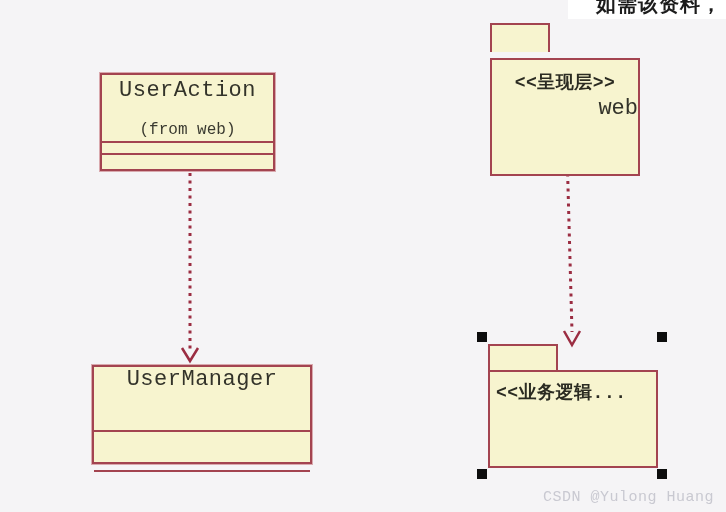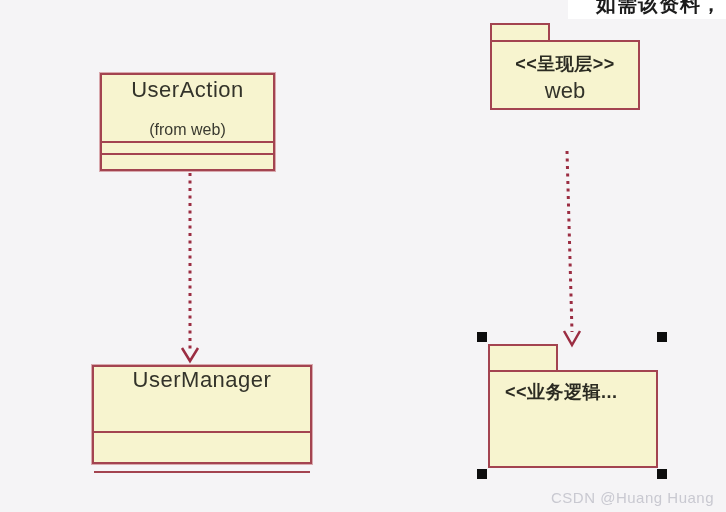--- a/index.html
+++ b/index.html
@@ -3,21 +3,21 @@
 <meta charset="utf-8">
 <style>
   * { margin: 0; padding: 0; box-sizing: border-box; }
   html, body { width: 726px; height: 512px; overflow: hidden; }
   body {
     position: relative;
     background: #f5f4f6;
     font-family: "Liberation Sans", "DejaVu Sans", sans-serif;
     color: #25251e;
   }
-  #canvas { position: absolute; inset: 0; width: 726px; height: 512px; }
+  #canvas { position: absolute; inset: 0; width: 726px; height: 512px; font-family: Liberation Mono, monospace; }
 
   
   .top-note-band {
     position: absolute; left: 568px; top: 0; width: 158px; height: 19px;
     background: #ffffff;
   }
   .top-note-text {
     position: absolute; top: -9px; right: 4px;
     font-size: 20px; font-weight: bold; color: #1c1c1c;
     letter-spacing: 1px; white-space: nowrap;
@@ -58,29 +58,29 @@
     position: absolute;
     background: #f7f4cf;
     border: 2px solid #a34450;
   }
   .pkg-stereotype {
     font-size: 18px; font-weight: bold; color: #2b2b22;
     text-align: center; padding-top: 10px; letter-spacing: 0.5px;
     white-space: nowrap; overflow: hidden;
   }
   .pkg-name {
-    font-size: 22px; color: #33332a; text-align: center; margin-top: 2px;
+    font-size: 22px; color: #33332a; text-align: right; margin-top: 2px;
   }
 
   #pkg-web-tab  { left: 490px; top: 23px;  width: 60px; height: 29px; }
-  #pkg-web-body { left: 490px; top: 40px;  width: 150px; height: 70px; }
+  #pkg-web-body { left: 490px; top: 58px;  width: 150px; height: 118px; }
 
   #pkg-manager-tab  { left: 488px; top: 344px; width: 70px;  height: 28px; }
   #pkg-manager-body { left: 488px; top: 370px; width: 170px; height: 98px; }
-  #pkg-manager-body .pkg-stereotype { text-align: left; padding-left: 15px; padding-top: 8px; }
+  #pkg-manager-body .pkg-stereotype { text-align: left; padding-left: 6px; padding-top: 8px; }
 
   
   .sel-handle {
     position: absolute; width: 10px; height: 10px; background: #0d0d0d;
   }
   #handle-tl { left: 477px; top: 332px; }
   #handle-tr { left: 657px; top: 332px; }
   #handle-bl { left: 477px; top: 469px; }
   #handle-br { left: 657px; top: 469px; }
 
@@ -139,15 +139,15 @@
   <div class="pkg-tab" id="pkg-manager-tab"></div>
   <div class="pkg-body" id="pkg-manager-body">
     <div class="pkg-stereotype">&lt;&lt;业务逻辑...</div>
   </div>
 
   <div class="sel-handle" id="handle-tl"></div>
   <div class="sel-handle" id="handle-tr"></div>
   <div class="sel-handle" id="handle-bl"></div>
   <div class="sel-handle" id="handle-br"></div>
 
-  <div class="watermark">CSDN @Huang Huang</div>
+  <div class="watermark">CSDN @Yulong Huang</div>
 
 </div>
 
 </body></html>

